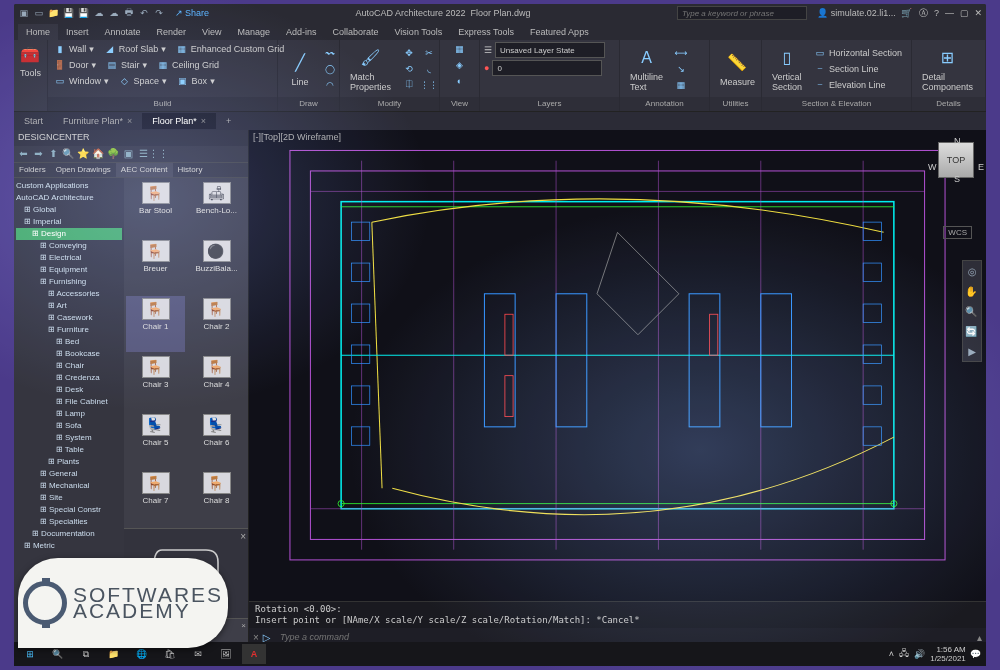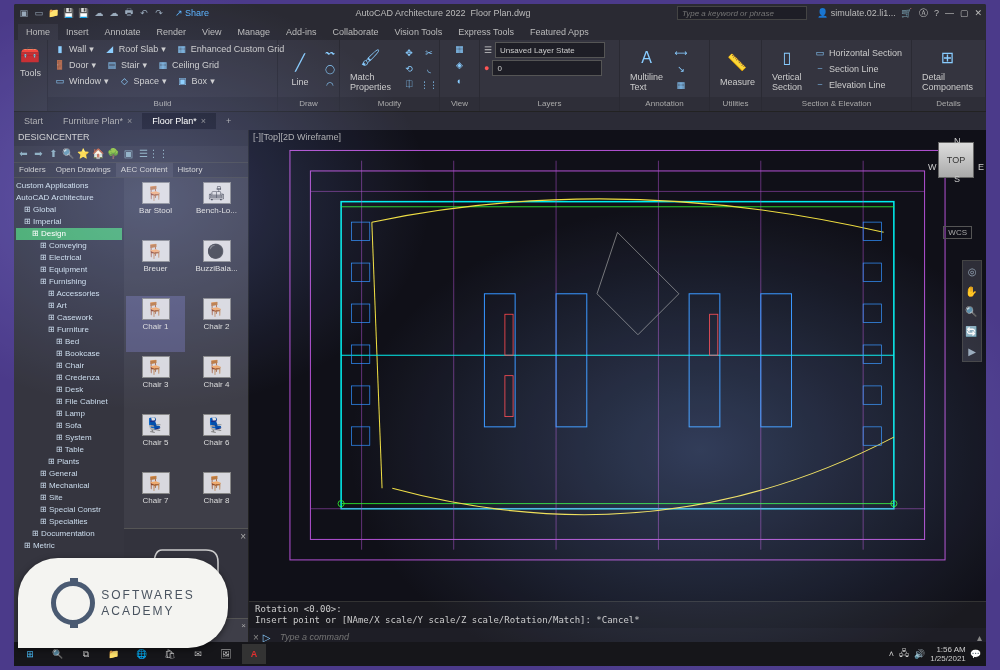--- a/index.html
+++ b/index.html
@@ -80,21 +80,21 @@
   
   .taskbar { position: absolute; left: 14px; right: 14px; bottom: 4px; height: 24px; background: #16161a; display: flex; align-items: center; padding: 0 4px; gap: 4px; color: #ccc; font-size: 9px; z-index: 20; }
   .taskbar .tb { width: 24px; height: 20px; display: flex; align-items: center; justify-content: center; cursor: pointer; }
   .taskbar .tray { margin-left: auto; display: flex; align-items: center; gap: 5px; }
   .taskbar .clock { text-align: right; line-height: 9px; font-size: 8px; }
   
   .logo { position: absolute; left: 18px; bottom: 22px; width: 210px; height: 90px; background: #f4f4f1; border-radius: 40px 40px 40px 0; display: flex; align-items: center; justify-content: center; z-index: 30; box-shadow: 0 2px 6px rgba(0,0,0,0.5); }
   .logo .gear { width: 44px; height: 44px; border: 5px solid #4a5a72; border-radius: 50%; position: relative; margin-right: 6px; }
   .logo .gear::before, .logo .gear::after { content: ""; position: absolute; width: 8px; height: 8px; background: #4a5a72; }
   .logo .gear::before { top: -8px; left: 14px; } .logo .gear::after { bottom: -8px; left: 14px; }
-  .logo .txt { font-family: Georgia, serif; font-size: 12px; letter-spacing: 2px; color: #4a5460; line-height: 16px; }
+  .logo .txt { font-family: Georgia, serif; font-size: 21px; letter-spacing: 2px; color: #4a5460; line-height: 16px; }
 </style>
 </head>
 <body>
 
 <div class="wave-bg"></div>
 
 <div class="app">
 
   <div class="titlebar">
     <div class="qat">

